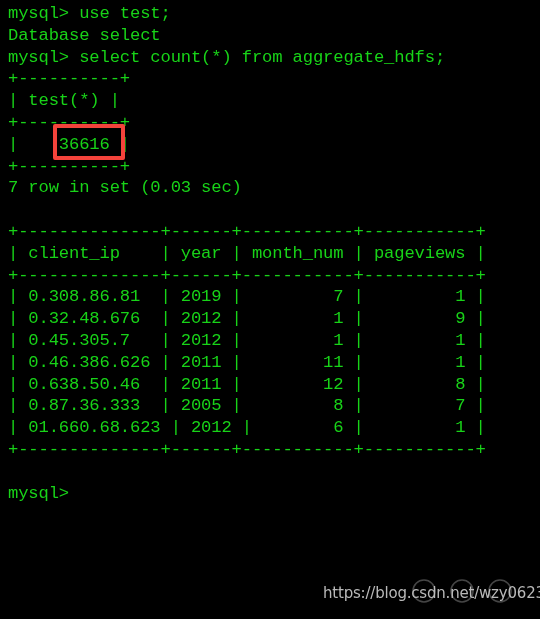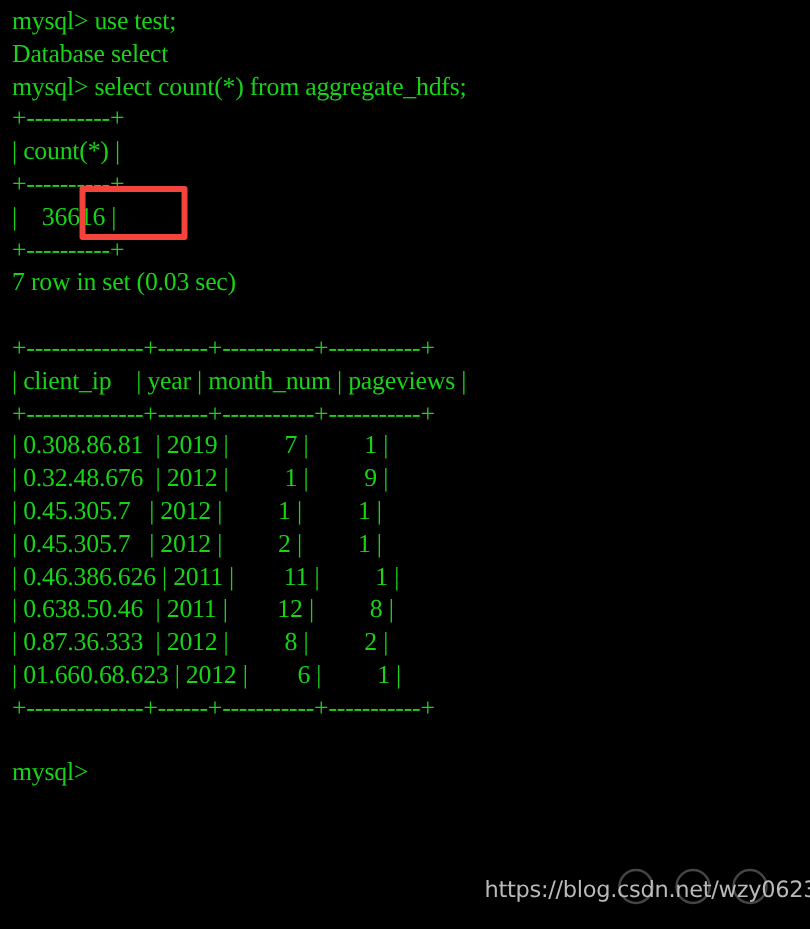--- a/index.html
+++ b/index.html
@@ -24,21 +24,21 @@
     padding: 3px 0 0 8px;
     box-sizing: border-box;
   }
   .line {
     color: #18d318;
     font-size: 17.2px;
     line-height: 21.8px;
     height: 21.8px;
     white-space: pre;
     letter-spacing: -0.15px;
-    font-family: Liberation Serif, serif;
+    font-family: Liberation Mono, monospace;
   }
   .line.blank {
     color: transparent;
   }
   #highlight-box {
     position: absolute;
     left: 53px;
     top: 124px;
     width: 72px;
     height: 36px;
@@ -78,36 +78,35 @@
 </style>
 </head>
 <body>
 
 <div id="terminal">
 
   <div class="line">mysql&gt; use test;</div>
   <div class="line">Database select</div>
   <div class="line">mysql&gt; select count(*) from aggregate_hdfs;</div>
   <div class="line">+----------+</div>
-  <div class="line">| count(*) |</div>
+  <div class="line">| test(*) |</div>
   <div class="line">+----------+</div>
   <div class="line">|    36616 |</div>
   <div class="line">+----------+</div>
   <div class="line">7 row in set (0.03 sec)</div>
   <div class="line blank"></div>
   <div class="line">+--------------+------+-----------+-----------+</div>
   <div class="line">| client_ip    | year | month_num | pageviews |</div>
   <div class="line">+--------------+------+-----------+-----------+</div>
   <div class="line">| 0.308.86.81  | 2019 |         7 |         1 |</div>
   <div class="line">| 0.32.48.676  | 2012 |         1 |         9 |</div>
   <div class="line">| 0.45.305.7   | 2012 |         1 |         1 |</div>
-  <div class="line">| 0.45.305.7   | 2012 |         2 |         1 |</div>
   <div class="line">| 0.46.386.626 | 2011 |        11 |         1 |</div>
   <div class="line">| 0.638.50.46  | 2011 |        12 |         8 |</div>
-  <div class="line">| 0.87.36.333  | 2012 |         8 |         2 |</div>
+  <div class="line">| 0.87.36.333  | 2005 |         8 |         7 |</div>
   <div class="line">| 01.660.68.623 | 2012 |        6 |         1 |</div>
   <div class="line">+--------------+------+-----------+-----------+</div>
   <div class="line blank"></div>
   <div class="line">mysql&gt;</div>
 
 </div>
 
 <div id="highlight-box"></div>
 
 <div id="cursor"></div>

